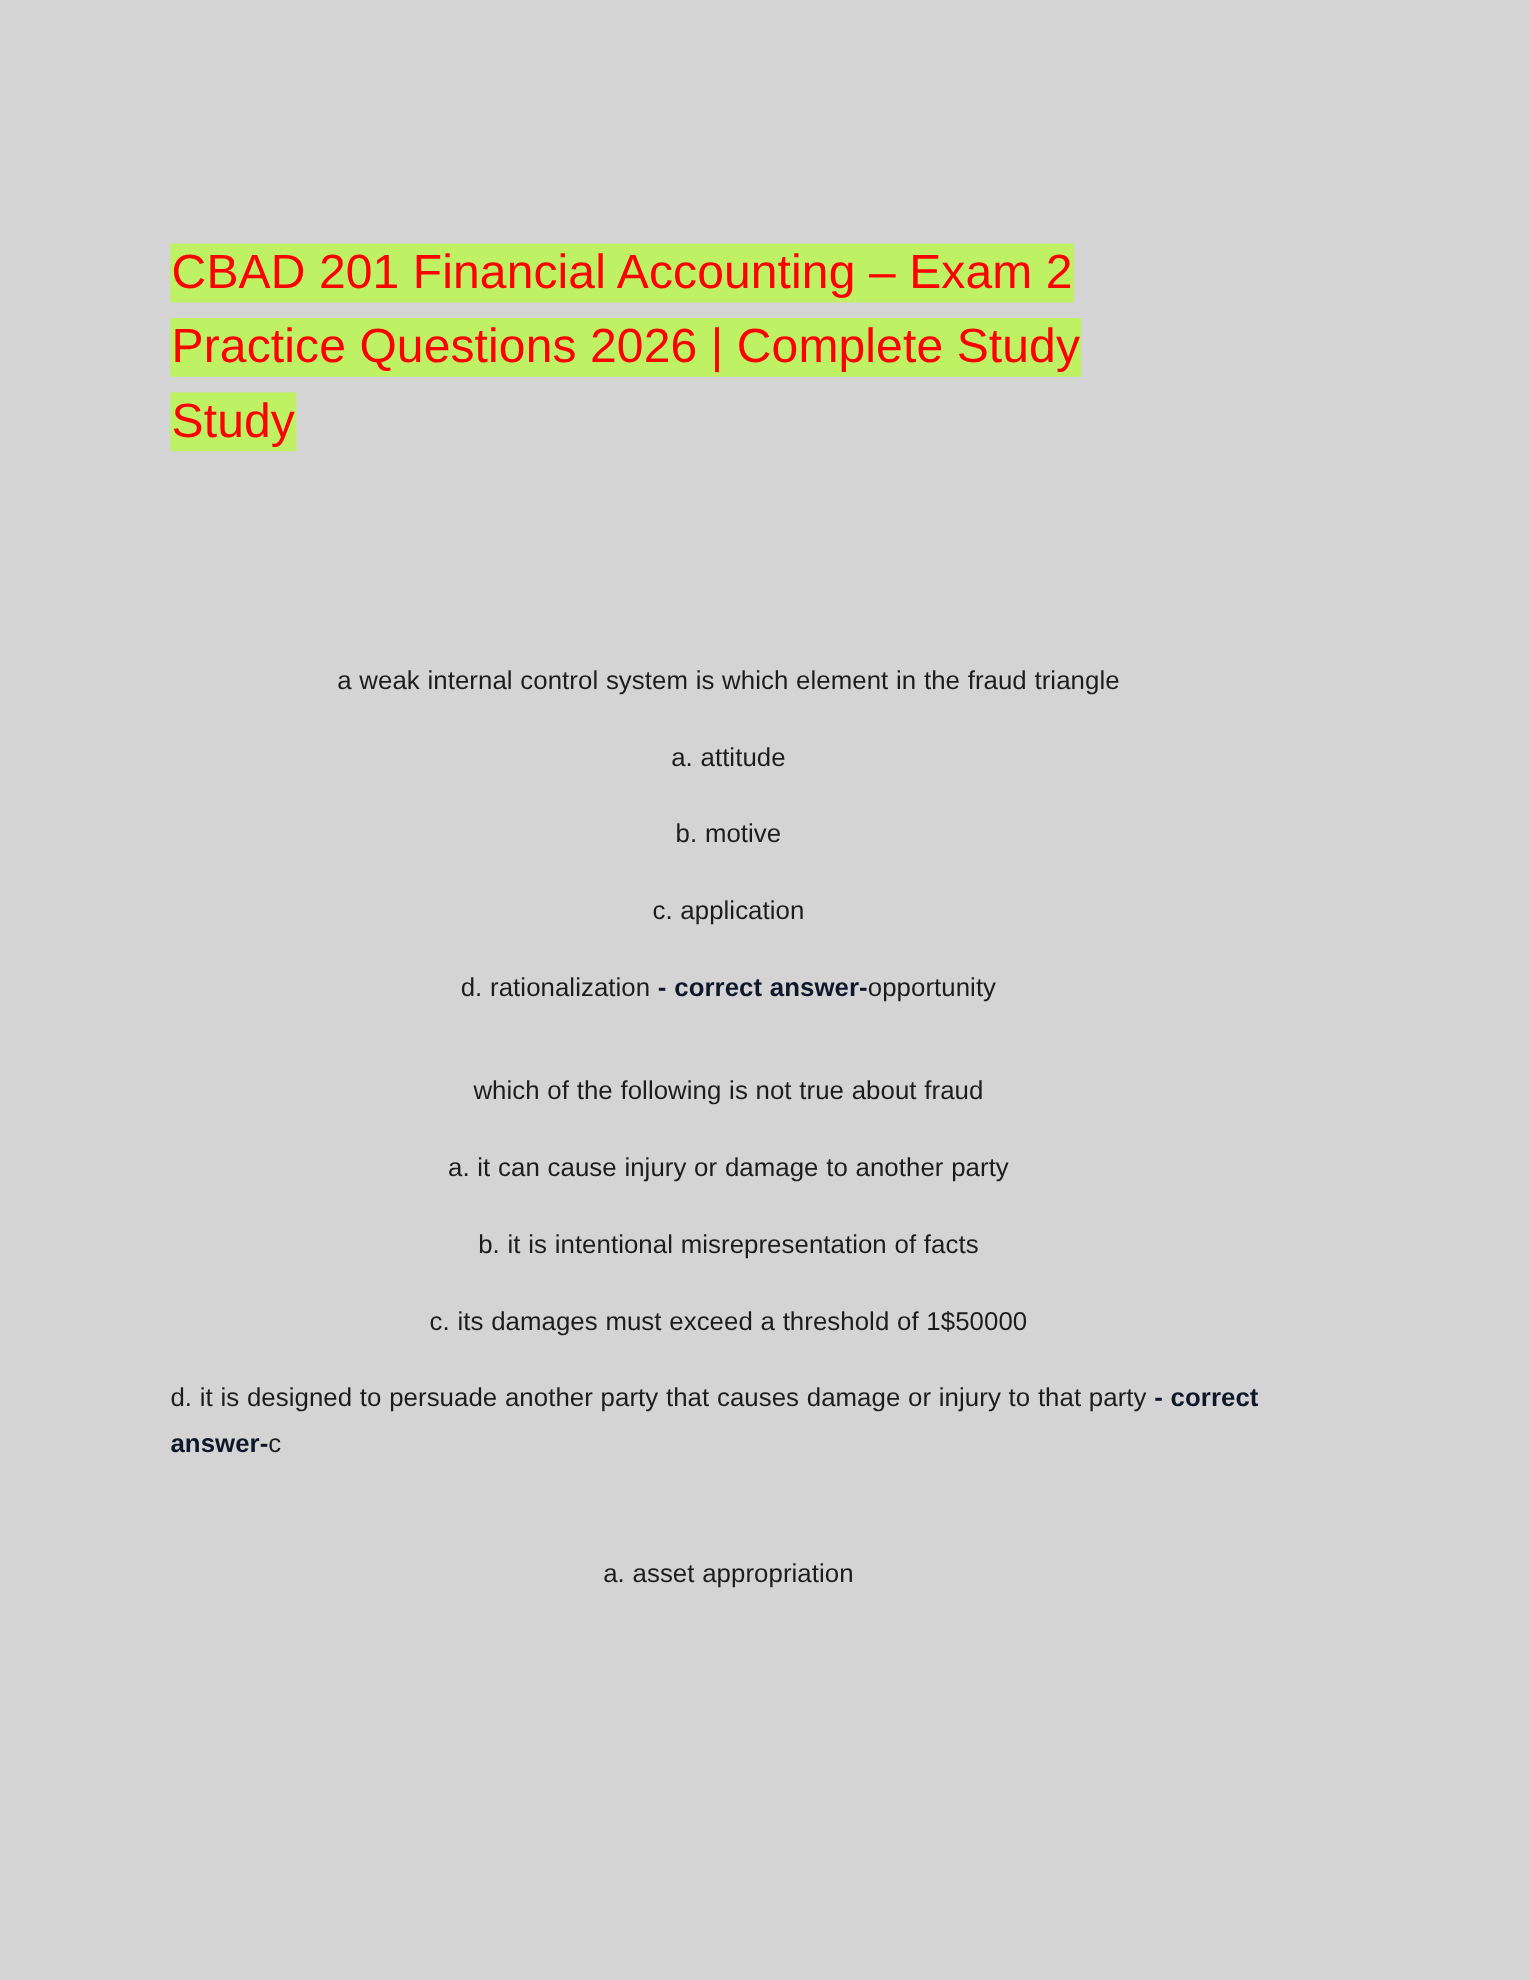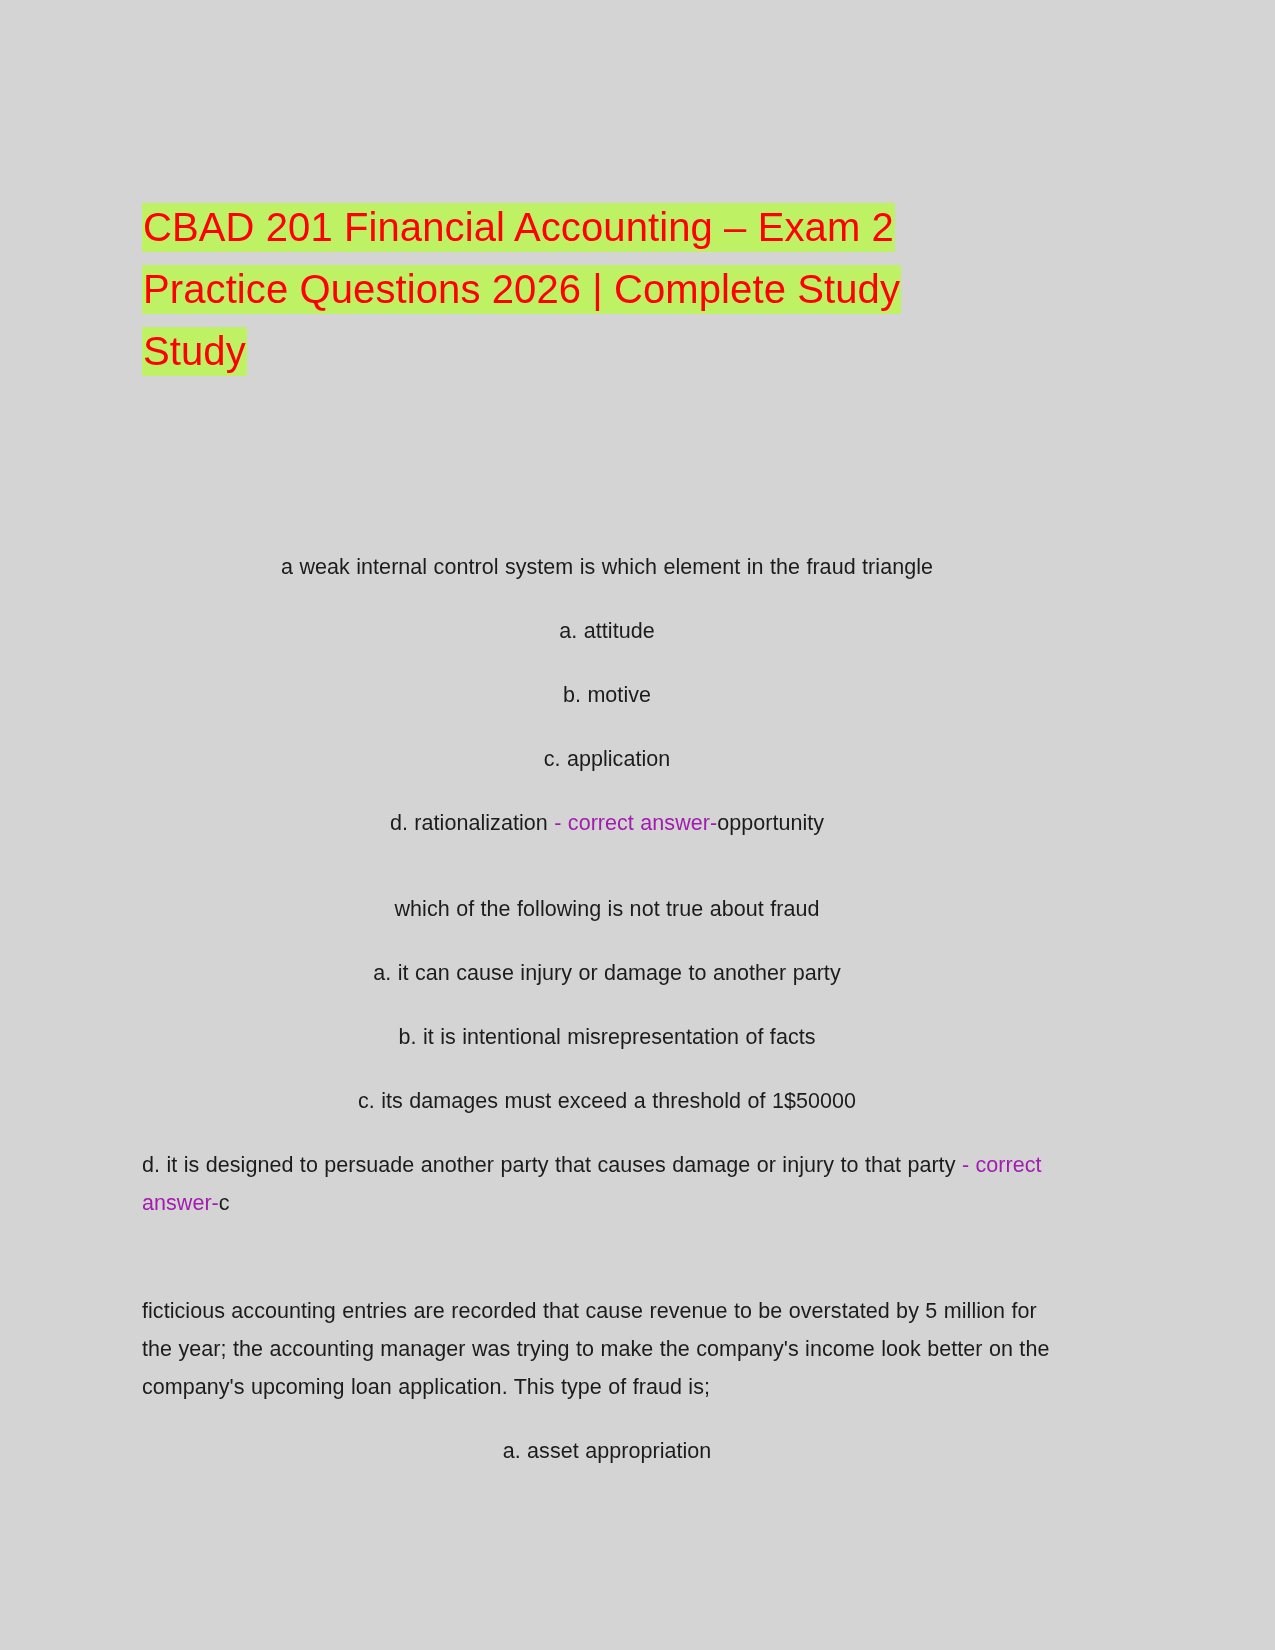--- a/index.html
+++ b/index.html
@@ -75,22 +75,22 @@
   .para {
     margin: 0 0 26px 0;
     font-size: 21.5px;
     line-height: 38px;
     color: #1c1c1c;
     letter-spacing: 0.05px;
     word-spacing: 0.4px;
   }
 
   .answer-tag {
-    color: #a21caf;
-    font-weight: normal;
+    color: #0f172a;
+    font-weight: bold;
   }
 
   .spacer-sm { height: 18px; }
   .spacer-md { height: 40px; }
 </style>
 </head>
 <body>
 
 <div class="page">
 
@@ -116,18 +116,17 @@
       <p class="line">which of the following is not true about fraud</p>
       <p class="line">a. it can cause injury or damage to another party</p>
       <p class="line">b. it is intentional misrepresentation of facts</p>
       <p class="line">c. its damages must exceed a threshold of 1$50000</p>
       <p class="para"><span>d. it is designed to persuade another party that causes damage or injury to that party</span><span class="answer-tag"> - correct answer-</span><span>c</span></p>
     </div>
 
     <div class="spacer-md"></div>
 
     <div class="q-group">
-      <p class="para">ficticious accounting entries are recorded that cause revenue to be overstated by 5 million for the year; the accounting manager was trying to make the company's income look better on the company's upcoming loan application. This type of fraud is;</p>
       <p class="line">a. asset appropriation</p>
     </div>
 
   </div>
 </div>
 
 </body></html>

